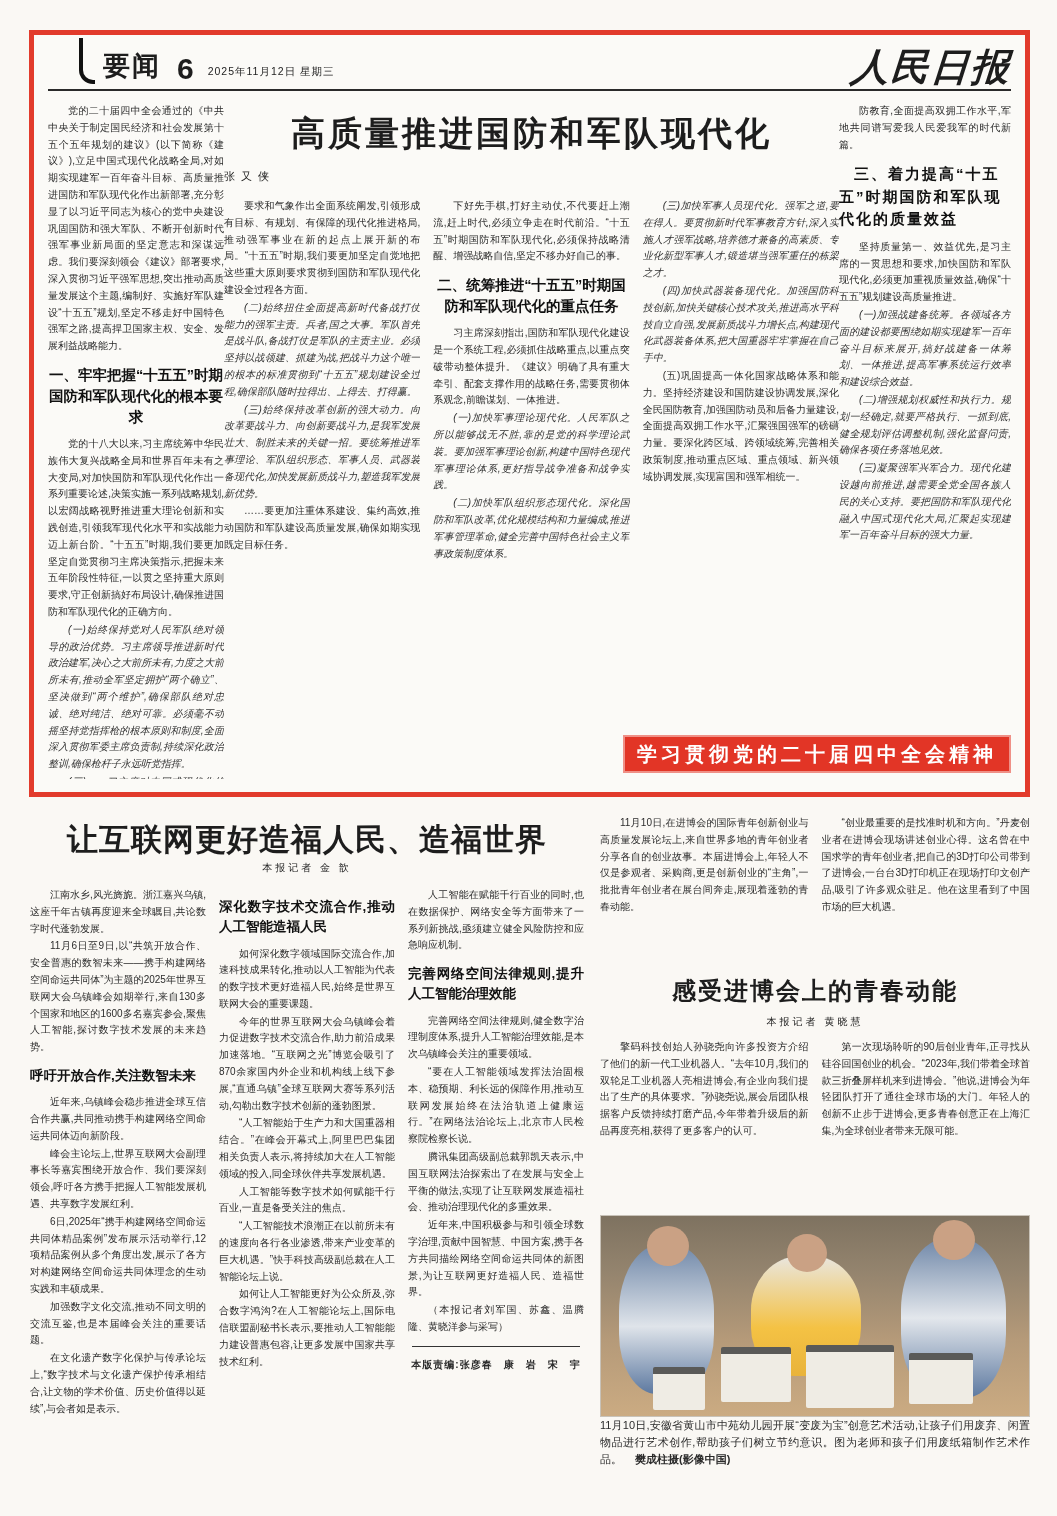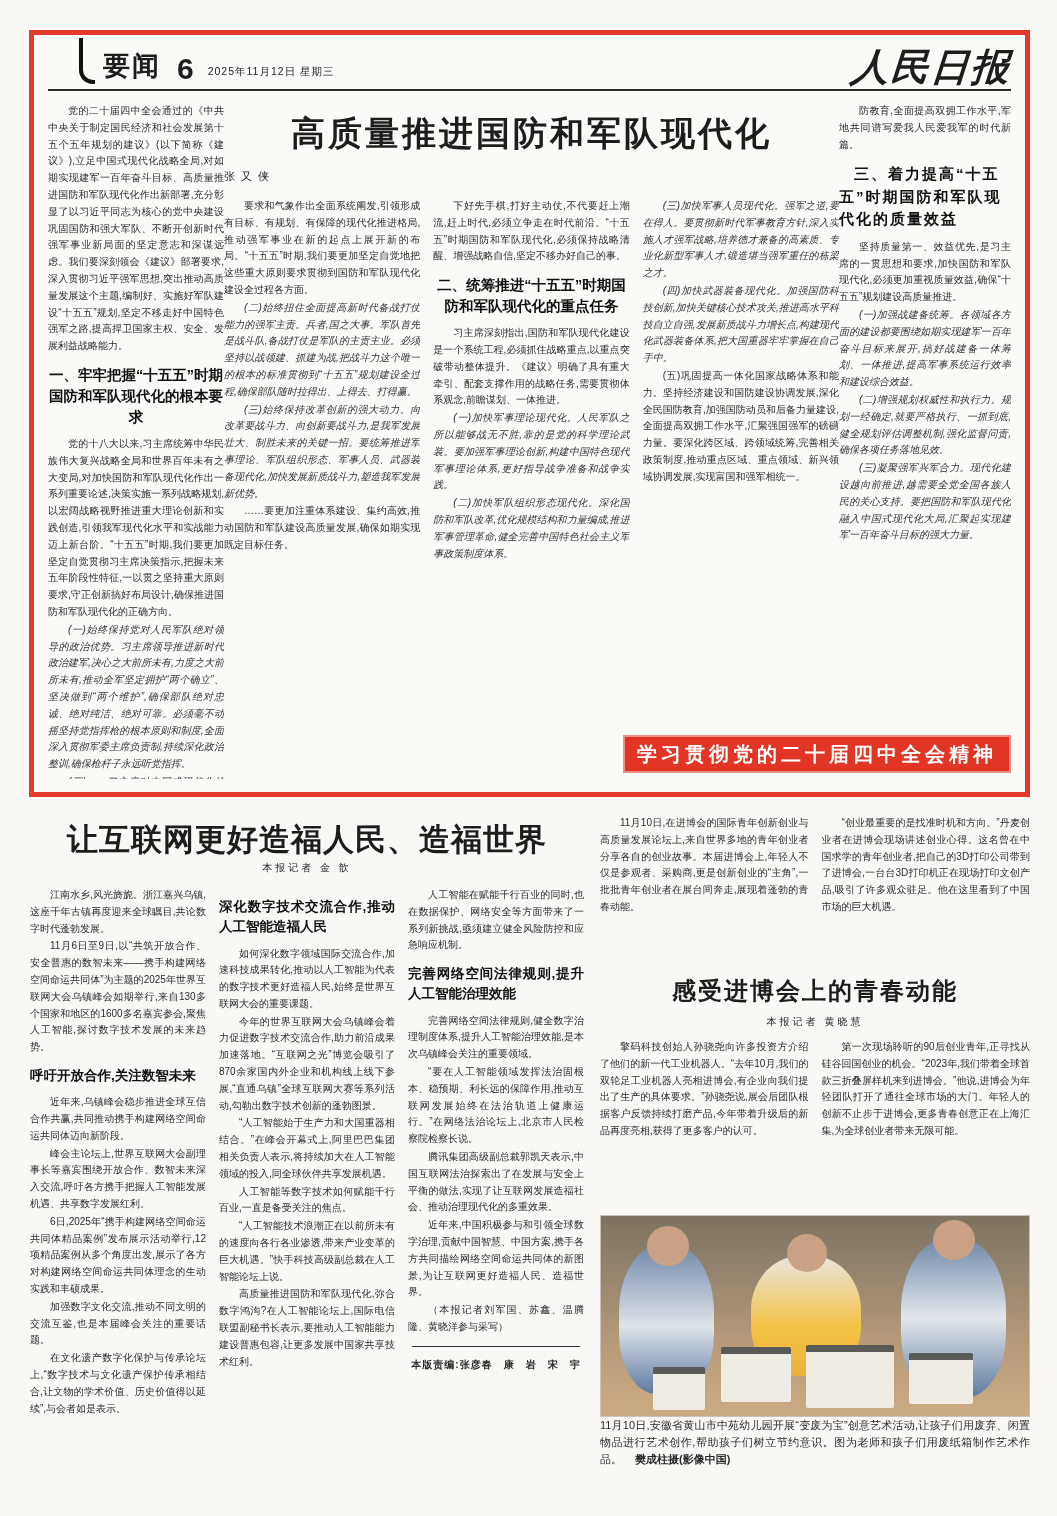--- a/index.html
+++ b/index.html
@@ -118,33 +118,33 @@
 
     <div class="netart">
       <div class="title">让互联网更好造福人民、造福世界</div>
       <div class="byline">本报记者 金 歆</div>
       <div class="netcols">
         <div class="col">
             <p class="para t-p">江南水乡,风光旖旎。浙江嘉兴乌镇,这座千年古镇再度迎来全球瞩目,共论数字时代蓬勃发展。</p>
             <p class="para t-p">11月6日至9日,以“共筑开放合作、安全普惠的数智未来——携手构建网络空间命运共同体”为主题的2025年世界互联网大会乌镇峰会如期举行,来自130多个国家和地区的1600多名嘉宾参会,聚焦人工智能,探讨数字技术发展的未来趋势。</p>
             <p class="para t-h">呼吁开放合作,关注数智未来</p>
             <p class="para t-p">近年来,乌镇峰会稳步推进全球互信合作共赢,共同推动携手构建网络空间命运共同体迈向新阶段。</p>
-            <p class="para t-p">峰会主论坛上,世界互联网大会副理事长等嘉宾围绕开放合作、数智未来深入交流,呼吁各方携手把握人工智能发展机遇、共享数字发展红利。</p>
+            <p class="para t-p">峰会主论坛上,世界互联网大会副理事长等嘉宾围绕开放合作、我们要深刻领会,呼吁各方携手把握人工智能发展机遇、共享数字发展红利。</p>
             <p class="para t-p">6日,2025年“携手构建网络空间命运共同体精品案例”发布展示活动举行,12项精品案例从多个角度出发,展示了各方对构建网络空间命运共同体理念的生动实践和丰硕成果。</p>
             <p class="para t-p">加强数字文化交流,推动不同文明的交流互鉴,也是本届峰会关注的重要话题。</p>
             <p class="para t-p">在文化遗产数字化保护与传承论坛上,“数字技术与文化遗产保护传承相结合,让文物的学术价值、历史价值得以延续”,与会者如是表示。</p>
           </div>
         <div class="col">
             <p class="para t-h">深化数字技术交流合作,推动人工智能造福人民</p>
             <p class="para t-p">如何深化数字领域国际交流合作,加速科技成果转化,推动以人工智能为代表的数字技术更好造福人民,始终是世界互联网大会的重要课题。</p>
             <p class="para t-p">今年的世界互联网大会乌镇峰会着力促进数字技术交流合作,助力前沿成果加速落地。“互联网之光”博览会吸引了870余家国内外企业和机构线上线下参展,“直通乌镇”全球互联网大赛等系列活动,勾勒出数字技术创新的蓬勃图景。</p>
             <p class="para t-p">“人工智能始于生产力和大国重器相结合。”在峰会开幕式上,阿里巴巴集团相关负责人表示,将持续加大在人工智能领域的投入,同全球伙伴共享发展机遇。</p>
             <p class="para t-p">人工智能等数字技术如何赋能千行百业,一直是备受关注的焦点。</p>
             <p class="para t-p">“人工智能技术浪潮正在以前所未有的速度向各行各业渗透,带来产业变革的巨大机遇。”快手科技高级副总裁在人工智能论坛上说。</p>
-            <p class="para t-p">高质量推进国防和军队现代化,弥合数字鸿沟?在人工智能论坛上,国际电信联盟副秘书长表示,要推动人工智能能力建设普惠包容,让更多发展中国家共享技术红利。</p>
+            <p class="para t-p">如何让人工智能更好为公众所及,弥合数字鸿沟?在人工智能论坛上,国际电信联盟副秘书长表示,要推动人工智能能力建设普惠包容,让更多发展中国家共享技术红利。</p>
           </div>
         <div class="col">
             <p class="para t-p">人工智能在赋能千行百业的同时,也在数据保护、网络安全等方面带来了一系列新挑战,亟须建立健全风险防控和应急响应机制。</p>
             <p class="para t-h">完善网络空间法律规则,提升人工智能治理效能</p>
             <p class="para t-p">完善网络空间法律规则,健全数字治理制度体系,提升人工智能治理效能,是本次乌镇峰会关注的重要领域。</p>
             <p class="para t-p">“要在人工智能领域发挥法治固根本、稳预期、利长远的保障作用,推动互联网发展始终在法治轨道上健康运行。”在网络法治论坛上,北京市人民检察院检察长说。</p>
             <p class="para t-p">腾讯集团高级副总裁郭凯天表示,中国互联网法治探索出了在发展与安全上平衡的做法,实现了让互联网发展造福社会、推动治理现代化的多重效果。</p>
             <p class="para t-p">近年来,中国积极参与和引领全球数字治理,贡献中国智慧、中国方案,携手各方共同描绘网络空间命运共同体的新图景,为让互联网更好造福人民、造福世界。</p>
             <p class="para t-credit">（本报记者刘军国、苏鑫、温腾隆、黄晓洋参与采写）</p>
             <div class="hrline"></div>

